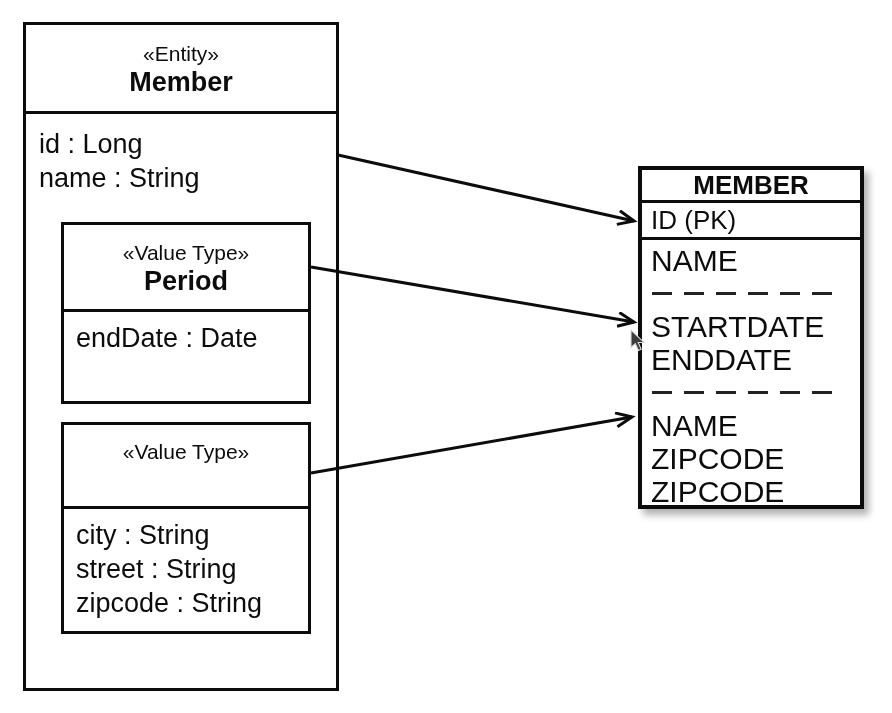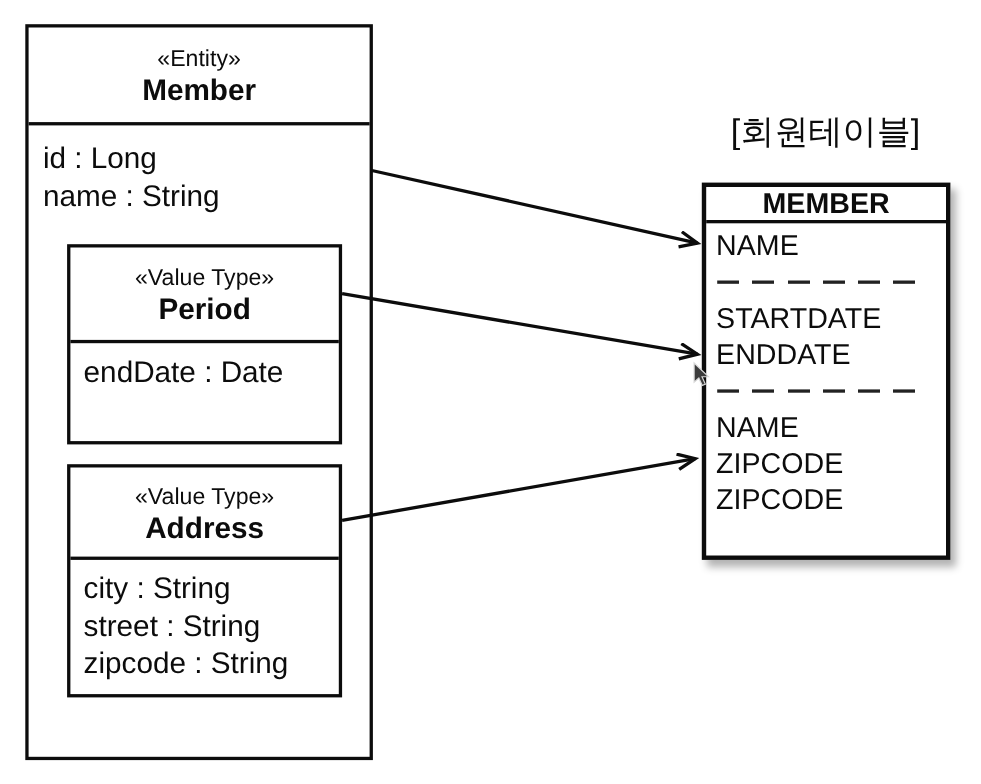--- a/index.html
+++ b/index.html
@@ -48,21 +48,21 @@
     box-shadow: 5px 6px 7px rgba(0,0,0,0.30);
   }
   .db-header {
     box-sizing: border-box; height: 33px; border-bottom: 3px solid #0c0c0c;
     text-align: center; font-weight: bold; font-size: 26px; line-height: 31px;
   }
   .db-pk {
     box-sizing: border-box; height: 37px; border-bottom: 3px solid #0c0c0c;
     font-size: 26px; line-height: 35px; padding-left: 9px;
   }
-  .db-body { padding: 4px 0 0 9px; font-size: 26px; }
+  .db-body { padding: 4px 0 0 9px; font-size: 30px; }
   .db-row  { height: 33px; line-height: 33px; }
   .dash-row { height: 33px; position: relative; }
   .dash-line {
     position: absolute; top: 15px; left: 1px; width: 184px; height: 3px;
     background: repeating-linear-gradient(to right, #222 0 20px, transparent 20px 32px);
   }
 
   
   .overlay {
     position: absolute; left: 0; top: 0; width: 892px; height: 713px;
@@ -91,33 +91,32 @@
       <div class="uml-name">Period</div>
     </div>
     <div class="vt-attrs">
       <div>endDate : Date</div>
     </div>
   </div>
 
   <div class="box address-box">
     <div class="uml-title address-title">
       <div class="stereotype">«Value Type»</div>
-      <div class="uml-name">Address</div>
     </div>
     <div class="vt-attrs">
       <div>city : String</div>
       <div>street : String</div>
       <div>zipcode : String</div>
     </div>
   </div>
 
-  <div class="table-caption">[회원테이블]</div>
 
   <div class="db-table">
     <div class="db-header">MEMBER</div>
+    <div class="db-pk">ID (PK)</div>
     <div class="db-body">
       <div class="db-row">NAME</div>
       <div class="dash-row">
           <div class="dash-line"></div>
         </div>
       <div class="db-row">STARTDATE</div>
       <div class="db-row">ENDDATE</div>
       <div class="dash-row">
           <div class="dash-line"></div>
         </div>

